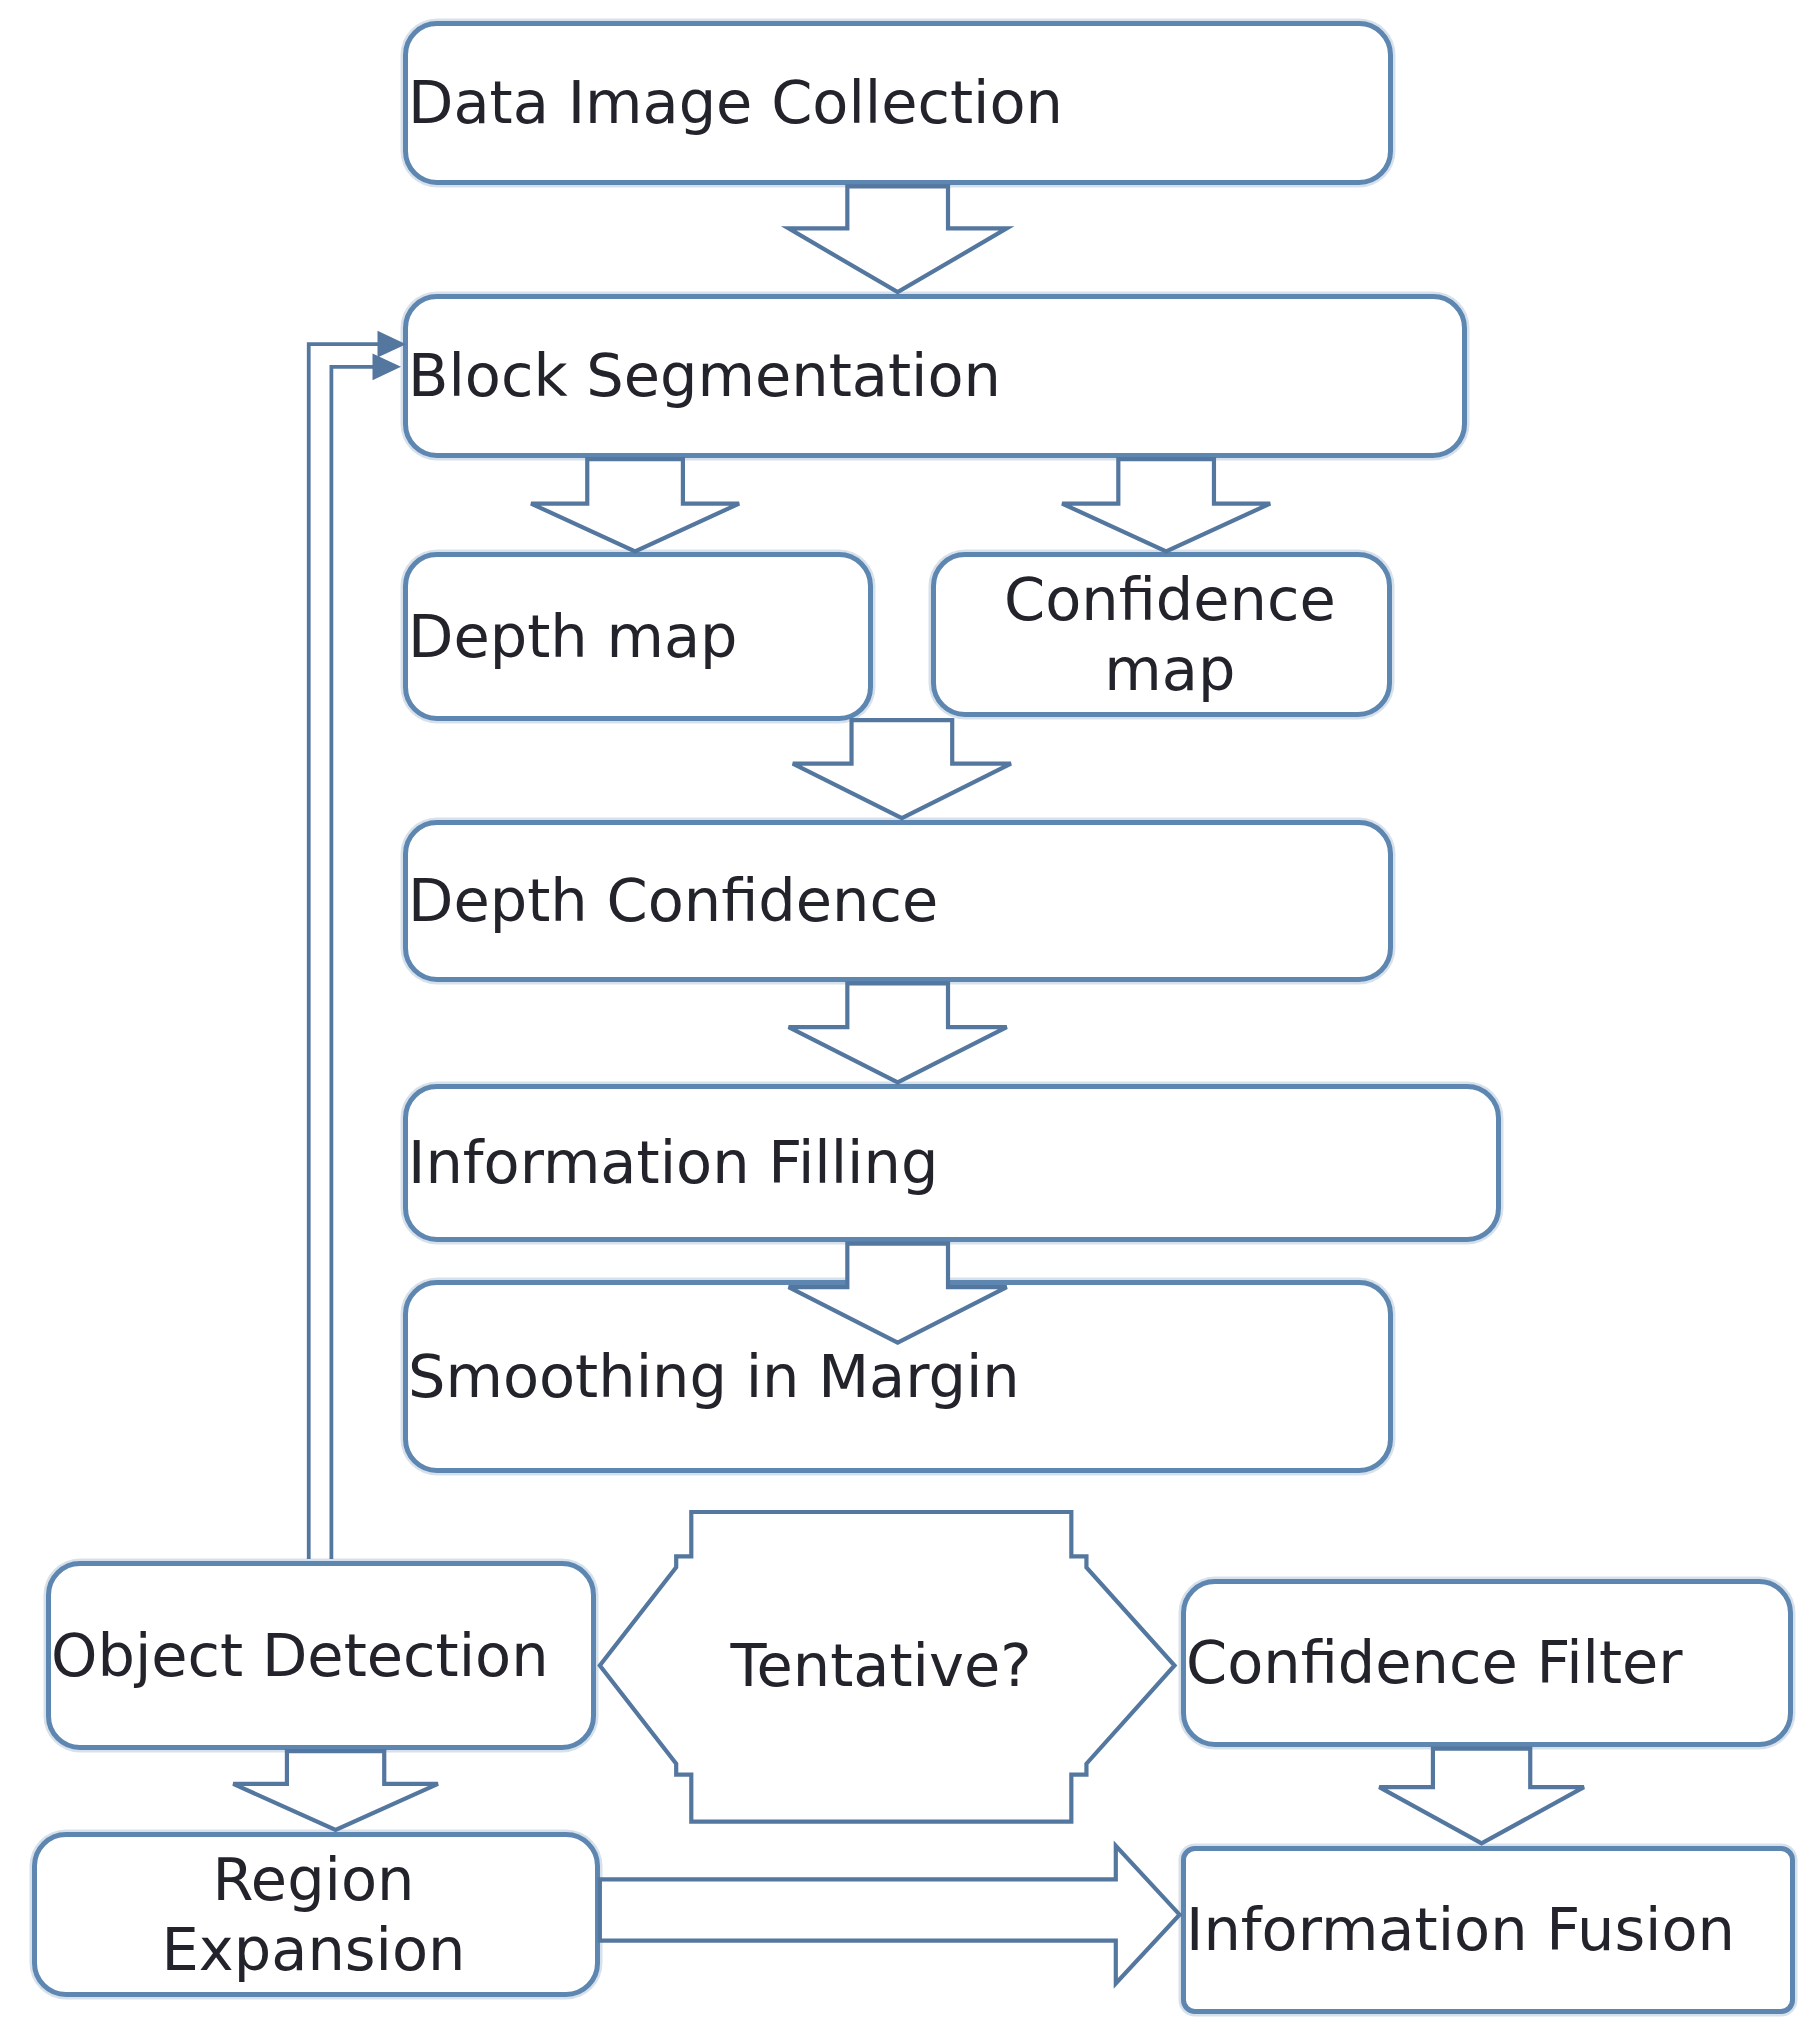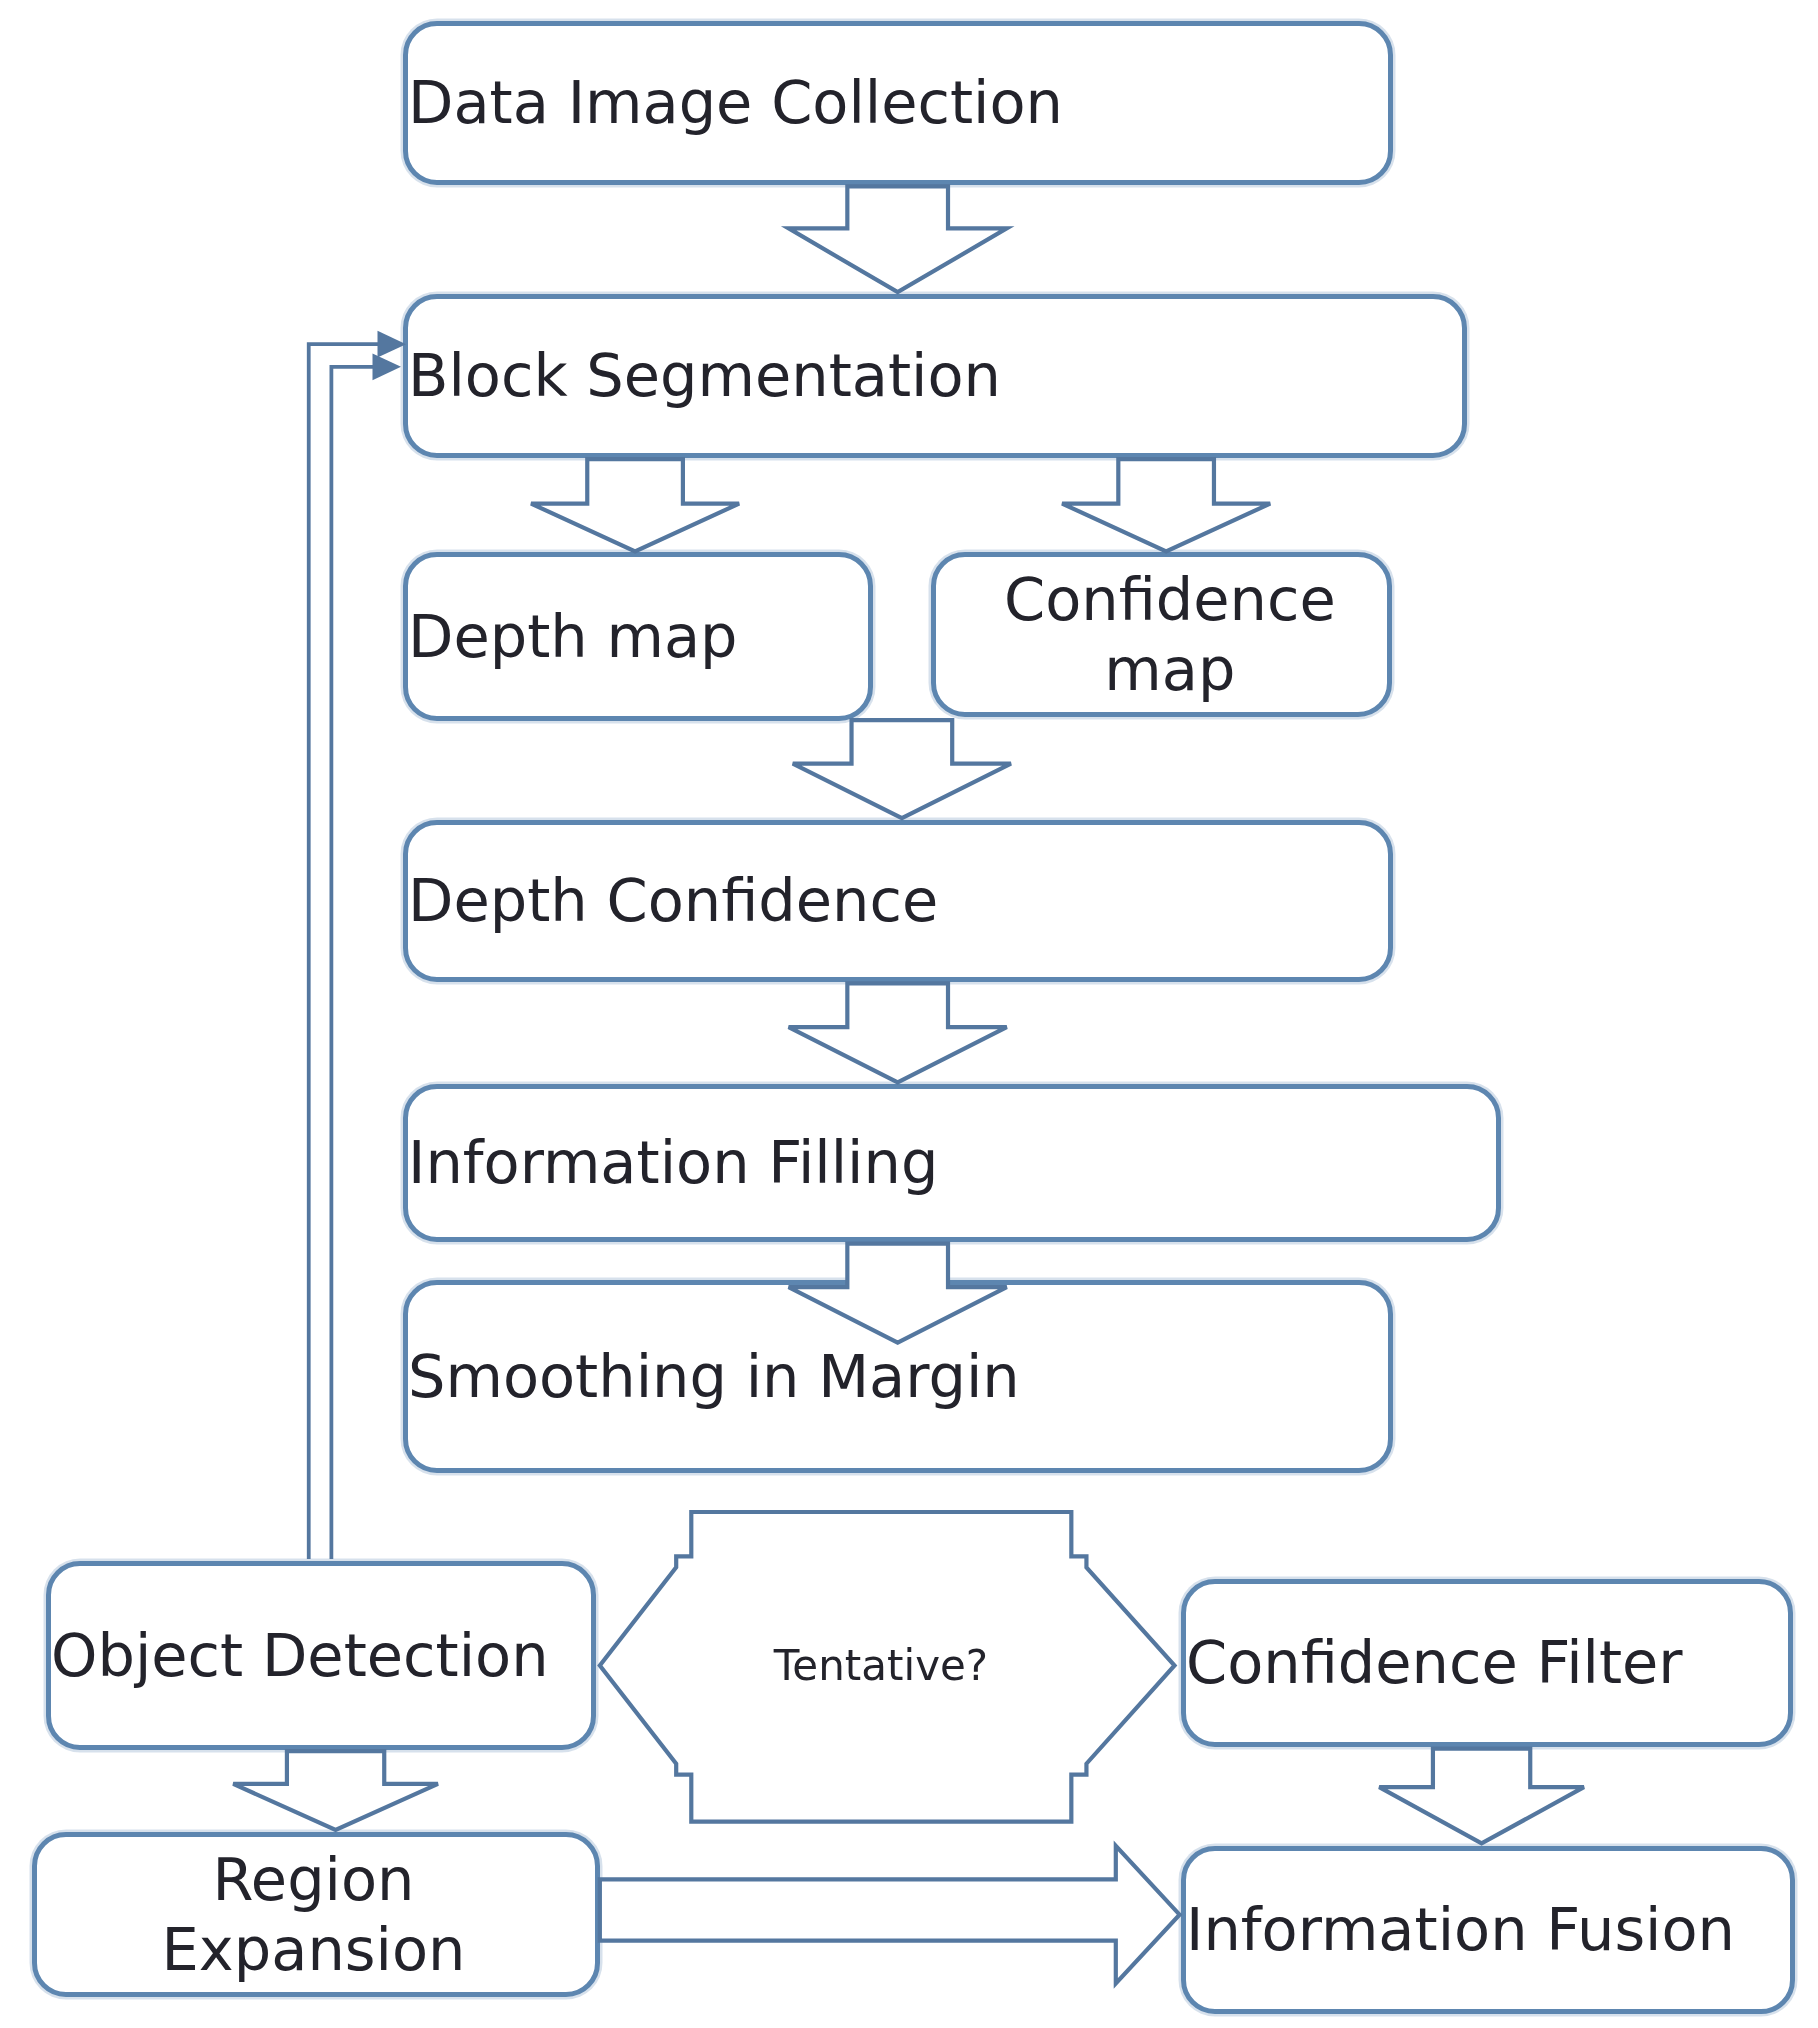--- a/index.html
+++ b/index.html
@@ -22,21 +22,21 @@
     color:var(--text,#23232b);
     font-size:59px;
     line-height:1.18;
     z-index:2;
   }
   .label{
     position:absolute;
     display:flex;align-items:center;justify-content:center;
     text-align:center;
     color:var(--text,#23232b);
-    font-size:42px;
+    font-size:59px;
     line-height:1.18;
     z-index:5;
     pointer-events:none;
   }
   svg.arrows{
     position:absolute;left:0;top:0;
     z-index:3;
   }
   svg.arrows .block{
     fill:#ffffff;
@@ -121,20 +121,20 @@
   </div>
 
   <div class="node" style="left:1181px;top:1579px;width:612px;height:168px;">
     <span>Confidence Filter</span>
   </div>
 
   <div class="node" style="left:32px;top:1832px;width:568px;height:165px;padding:0 92px;">
     <span style="display:block;width:369px;">Region Expansion</span>
   </div>
 
-  <div class="node" style="left:1181px;top:1846px;width:614px;height:168px;">
+  <div class="node" style="left:1181px;top:1846px;width:614px;height:168px;border-radius:14px;">
     <span>Information Fusion</span>
   </div>
 
   <div class="label" style="left:646px;top:1561px;width:470px;height:210px;">Tentative?</div>
 
 </div>
 
 
 </body></html>

